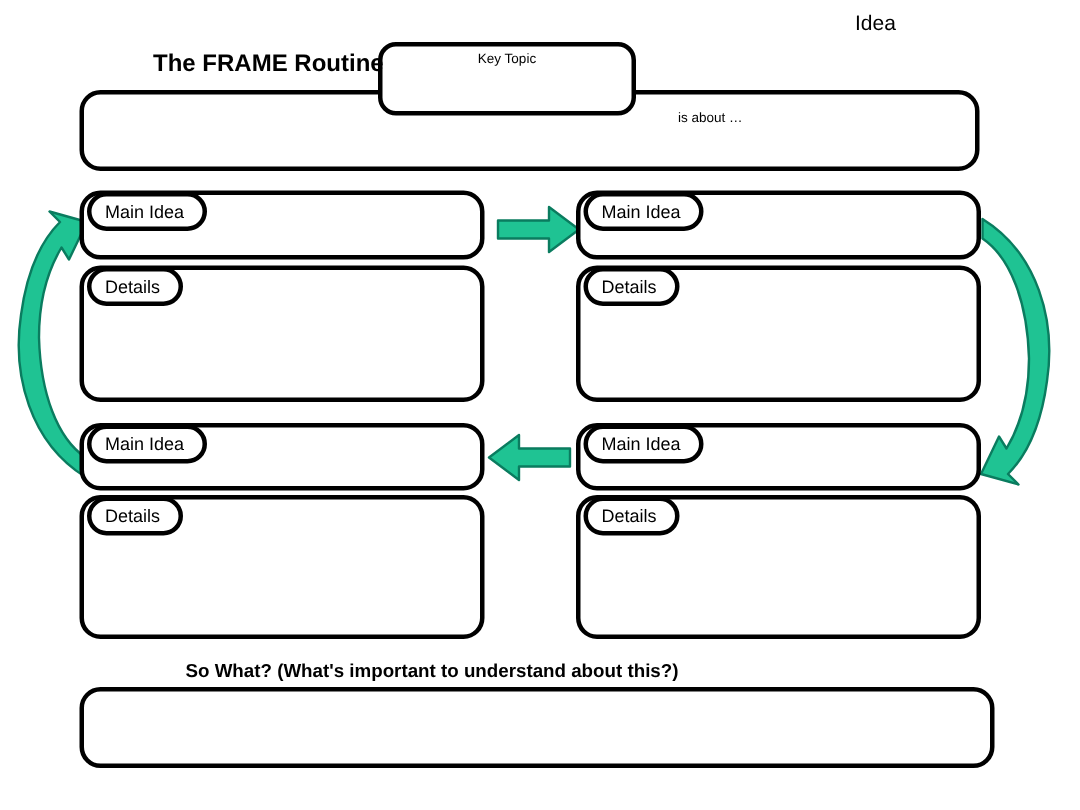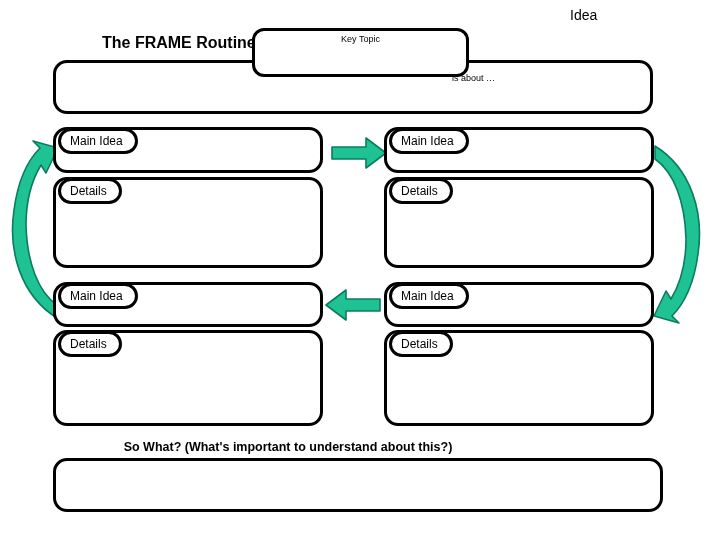--- a/index.html
+++ b/index.html
@@ -15,21 +15,21 @@
     border-radius:14px;box-sizing:border-box;z-index:1;text-align:center;
   }
   .tab{
     position:absolute;top:-2px;left:2px;background:#fff;border:3px solid #000;
     border-radius:13px;font-size:12px;line-height:16px;
     padding:2px 12px 2px 9px;white-space:nowrap;z-index:2;
   }
   .corner-label{left:570px;top:7px;font-size:14px;z-index:3;}
   .page-title{left:70px;top:34px;font-size:16px;font-weight:bold;z-index:3;margin-left:32px;}
   .key-topic{
-    left:252px;top:28px;width:217px;height:49px;z-index:2;
+    left:252px;top:28px;width:172px;height:49px;z-index:2;
     text-align:center;font-size:9px;padding-top:3px;border-radius:12px;
   }
   .is-about{left:452px;top:63px;font-size:9px;z-index:2;margin-top:10px;}
   .topic-box{left:53px;top:60px;width:600px;height:54px;}
   .col-left{left:53px;width:270px;}
   .col-right{left:384px;width:270px;}
   .row1-main{top:127px;height:46px;}
   .row1-details{top:177px;height:91px;}
   .row2-main{top:282px;height:45px;}
   .row2-details{top:330px;height:96px;}

